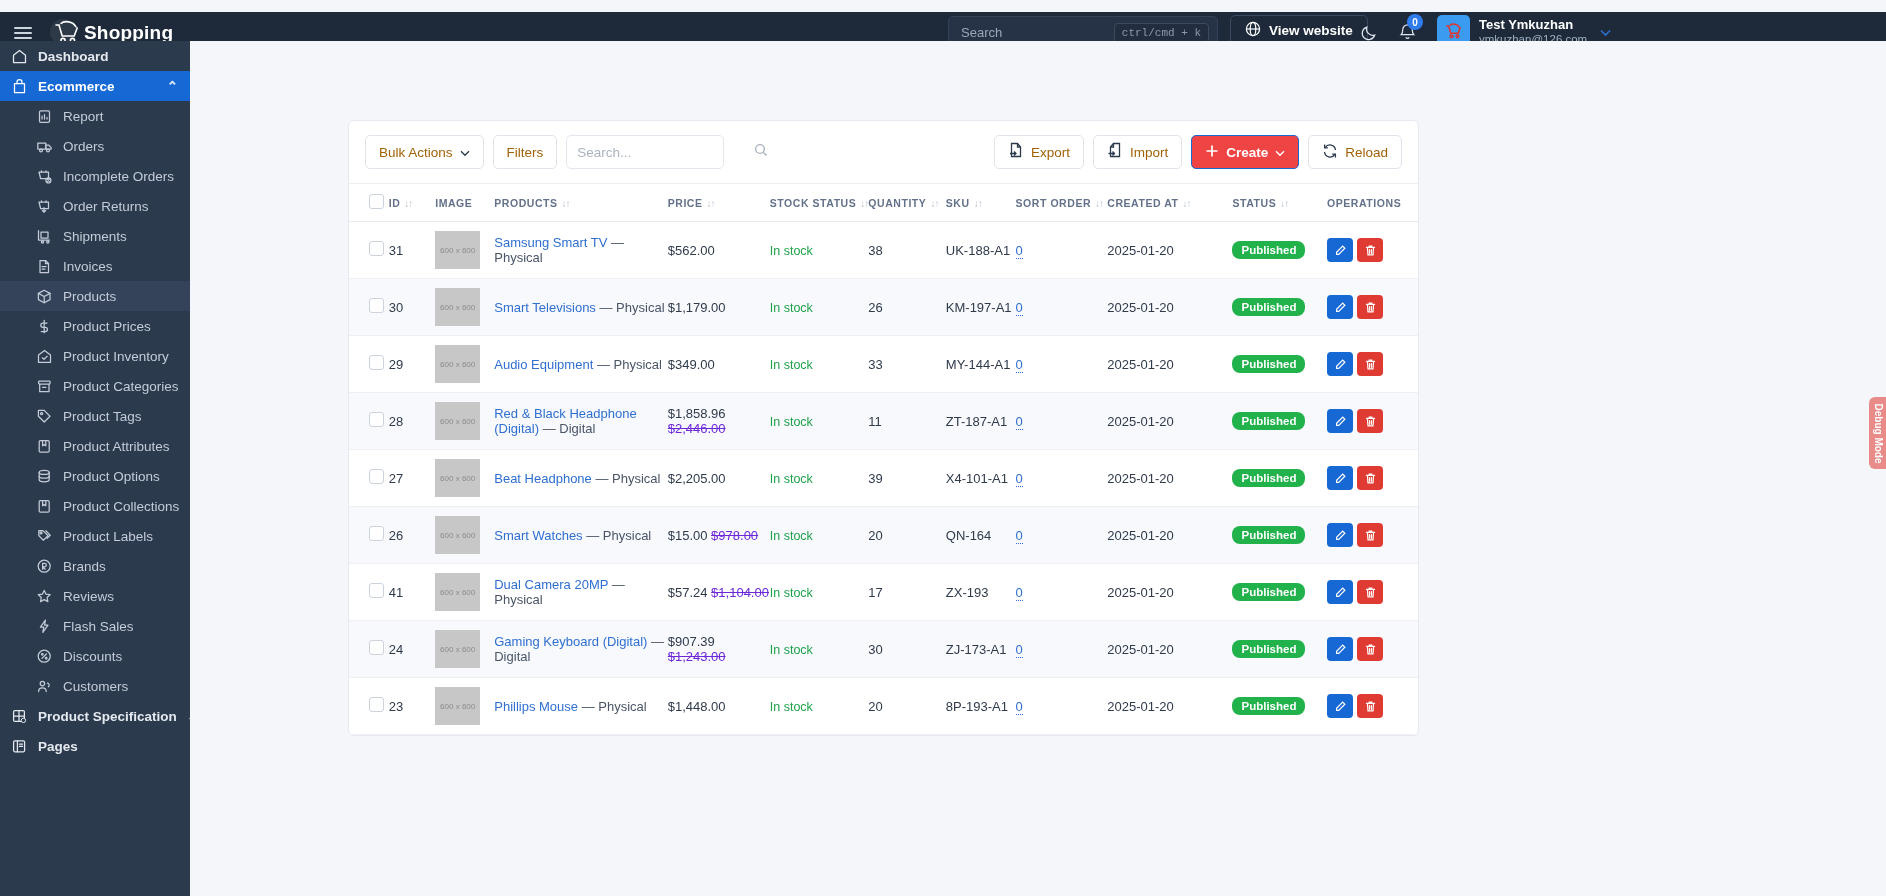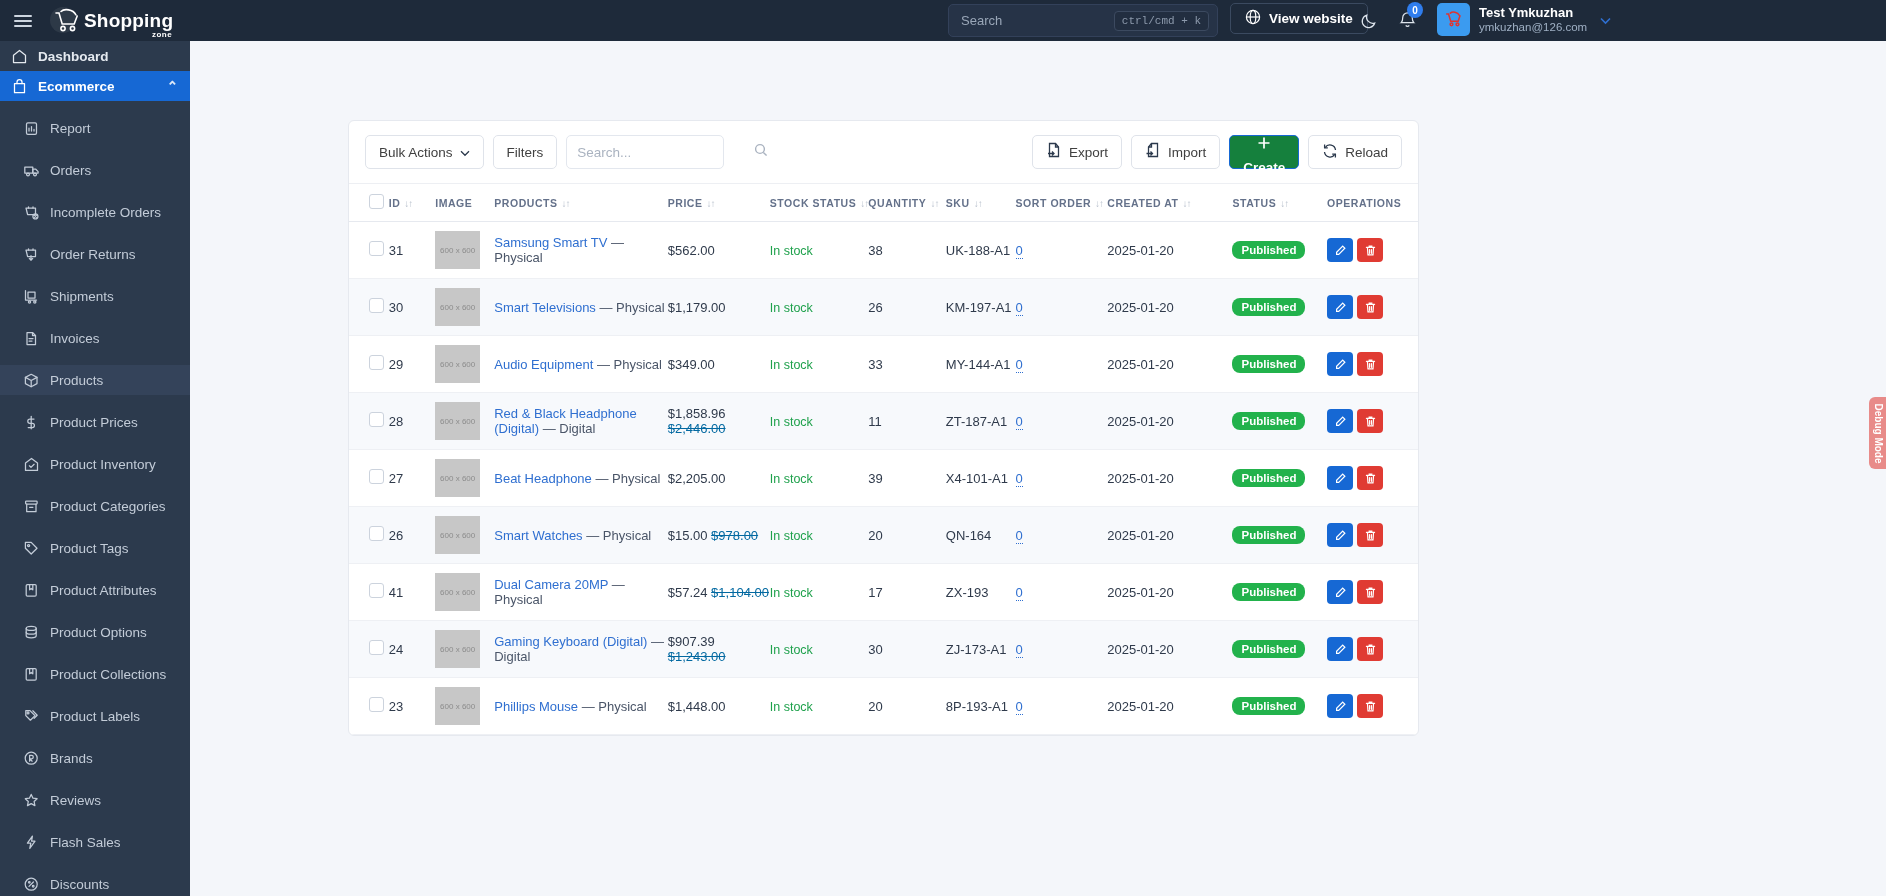--- a/index.html
+++ b/index.html
@@ -4,21 +4,21 @@
 <style>
   * { box-sizing: border-box; margin: 0; padding: 0; }
   html, body {
     width: 1886px; height: 896px;
     font-family: "Liberation Sans", sans-serif;
     background: #f4f6fa;
     overflow: hidden;
   }
   
   .topbar {
-    position: absolute; top: 0; left: 0; width: 1886px; height: 41px;
+    position: absolute; top: 12px; left: 0; width: 1886px; height: 41px;
     background: #1e2a3a; display: flex; align-items: center;
   }
   .hamburger { width: 18px; margin-left: 14px; cursor: pointer; }
   .hamburger span { display: block; height: 2px; background: #cdd5df; margin: 3px 0; border-radius: 2px; }
   .brand { display: flex; align-items: center; margin-left: 18px; }
   .brand-mark { position: relative; width: 34px; height: 30px; }
   .brand-mark .circle {
     position: absolute; left: 0; top: 1px; width: 26px; height: 26px;
     background: rgba(255,255,255,0.07); border-radius: 50%;
   }
@@ -67,39 +67,39 @@
   .nav-item {
     display: flex; align-items: center; height: 30px; padding-left: 11px;
     color: #c3ccd8; font-size: 13.5px; cursor: pointer; gap: 10px;
   }
   .nav-item.top { font-weight: bold; color: #e4e9ef; }
   .nav-item.active { background: #1668d4; color: #fff; font-weight: bold; }
   .nav-item.hl { background: #34435a; }
   .nav-item .ico { width: 17px; height: 17px; display: flex; align-items: center; justify-content: center; flex: none; }
   .nav-item .lbl { flex: 1; white-space: nowrap; }
   .nav-item .chev { margin-right: 12px; opacity: .85; }
-  .nav-sub { padding-left: 23px; margin-top: 12px; }
+  .nav-sub { padding-left: 36px; }
 
   
   .main { position: absolute; top: 41px; left: 190px; width: 1696px; height: 855px; background: #f4f6fa; }
   .crumbs { padding: 26px 0 0 158px; font-size: 11.5px; font-weight: bold; letter-spacing: .5px; color: #7c8799; }
   .crumbs a { color: #2f6fd0; text-decoration: none; }
   .crumbs .sep { margin: 0 6px; color: #aab3c0; }
   .card {
     position: absolute; left: 158px; top: 79px; width: 1071px; background: #fff;
     border: 1px solid #e6e9ef; border-radius: 6px; overflow: hidden;
   }
   .toolbar { display: flex; align-items: center; padding: 14px 16px; gap: 9px; }
   .btn {
     height: 34px; border: 1px solid #dfe3ea; background: #fff; border-radius: 5px;
-    font-size: 13.5px; color: #404040; display: flex; align-items: center;
+    font-size: 13.5px; color: #a16207; display: flex; align-items: center;
     padding: 0 13px; gap: 7px; cursor: pointer; font-family: "Liberation Sans", sans-serif;
     white-space: nowrap;
   }
-  .btn.primary { background: #15803d; border-color: #1668d4; color: #fff; font-weight: bold; flex-direction: column; }
+  .btn.primary { background: #ef4444; border-color: #1668d4; color: #fff; font-weight: bold; }
   .search-field {
     height: 34px; width: 158px; border: 1px solid #e3e7ee; border-radius: 5px;
     display: flex; align-items: center; padding: 0 10px; background: #fff;
   }
   .search-field input {
     border: 0; outline: 0; font-size: 13.5px; flex: 1; color: #2c3a4d;
     font-family: "Liberation Sans", sans-serif; background: transparent;
   }
   .search-field input::placeholder { color: #aab3c0; }
   .spacer { flex: 1; }
@@ -117,21 +117,21 @@
     width: 15px; height: 15px; border: 1px solid #ccd3dd; border-radius: 3px;
     background: #fff; display: inline-block; cursor: pointer;
   }
   .thumb {
     width: 45px; height: 38px; background: #c7c7c7; color: #8c8c8c; font-size: 8px;
     display: flex; align-items: center; justify-content: center; font-family: "Liberation Sans", sans-serif;
   }
   .pname { color: #2f6fd0; cursor: pointer; }
   .ptype { color: #4a5568; }
   .instock { color: #1fa14c; font-size: 12.5px; }
-  .oldprice { color: #0369a1; text-decoration: line-through; }
+  .oldprice { color: #6d28d9; text-decoration: line-through; }
   .sortlink { color: #2f6fd0; border-bottom: 1px dotted #2f6fd0; cursor: pointer; }
   .pub {
     display: inline-block; background: #22b24c; color: #fff; font-size: 11.5px;
     font-weight: bold; border-radius: 8px; padding: 3px 9px;
   }
   .opbtn {
     width: 26px; height: 24px; border-radius: 4px; display: inline-flex;
     align-items: center; justify-content: center; cursor: pointer; vertical-align: middle;
   }
   .opbtn.edit { background: #1668d4; }

